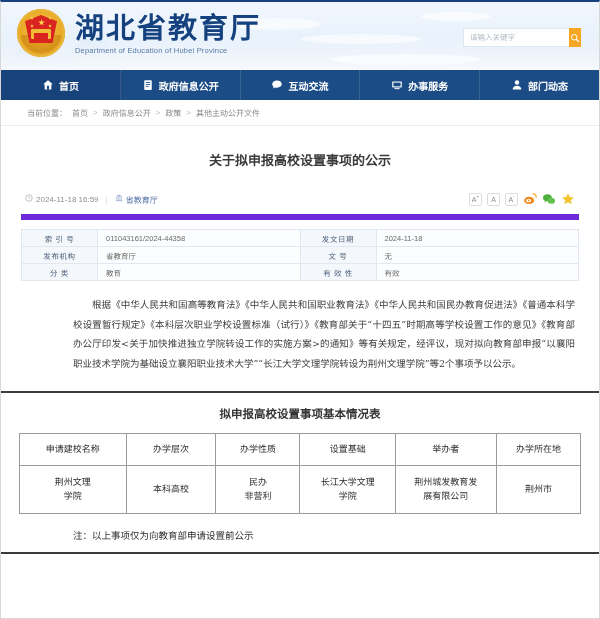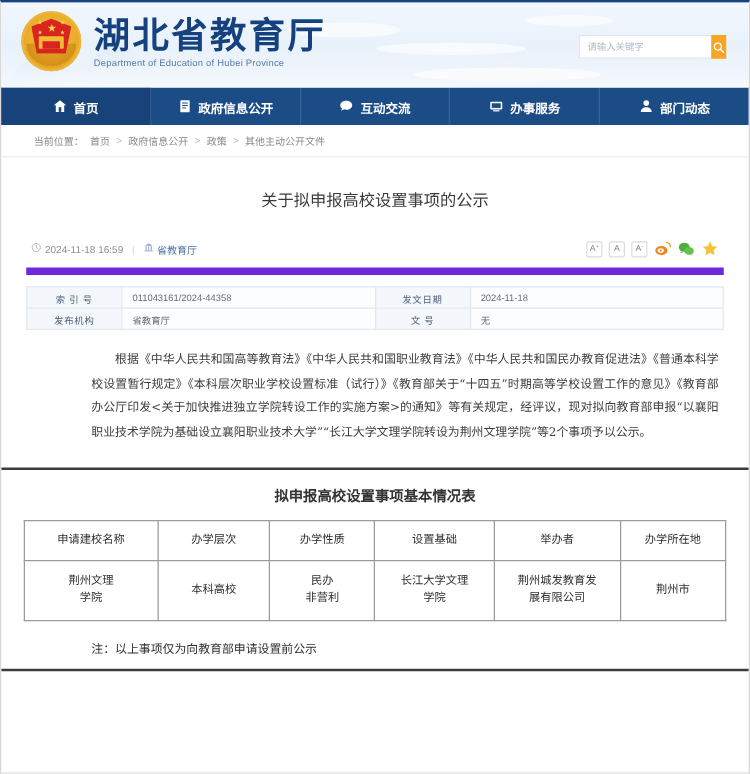--- a/index.html
+++ b/index.html
@@ -193,21 +193,21 @@
   }
   .crumb .lbl { margin-right: 5px; }
   .crumb a { color: #8a8a8a; text-decoration: none; cursor: pointer; }
   .crumb .sep { margin: 0 5px; color: #b9b9b9; }
 
   
   .article { padding: 0 20px; }
   .art-title {
     text-align: center;
     font-size: 13px;
-    font-weight: normal;
+    font-weight: bold;
     color: #3b3b3b;
     padding: 26px 30px 22px;
     line-height: 1.4;
   }
   .meta-bar {
     display: flex;
     align-items: center;
     justify-content: space-between;
     padding: 0 4px 8px;
     border-bottom: 6px solid #6d28d9;
@@ -510,20 +510,26 @@
           <td class="v">011043161/2024-44358</td>
           <td class="k">发文日期</td>
           <td class="v">2024-11-18</td>
         </tr>
         <tr>
           <td class="k">发布机构</td>
           <td class="v">省教育厅</td>
           <td class="k">文    号</td>
           <td class="v">无</td>
         </tr>
+        <tr>
+          <td class="k">分    类</td>
+          <td class="v">教育</td>
+          <td class="k">有 效 性</td>
+          <td class="v">有效</td>
+        </tr>
       </tbody>
     </table>
 
     <div class="body-text">根据《中华人民共和国高等教育法》《中华人民共和国职业教育法》《中华人民共和国民办教育促进法》《普通本科学校设置暂行规定》《本科层次职业学校设置标准（试行）》《教育部关于“十四五”时期高等学校设置工作的意见》《教育部办公厅印发&lt;关于加快推进独立学院转设工作的实施方案&gt;的通知》等有关规定，经评议，现对拟向教育部申报“以襄阳职业技术学院为基础设立襄阳职业技术大学”“长江大学文理学院转设为荆州文理学院”等2个事项予以公示。</div>
   </div>
 
   <div class="sec-divide"></div>
 
   <div class="tbl-section">
     <div class="tbl-title">拟申报高校设置事项基本情况表</div>

